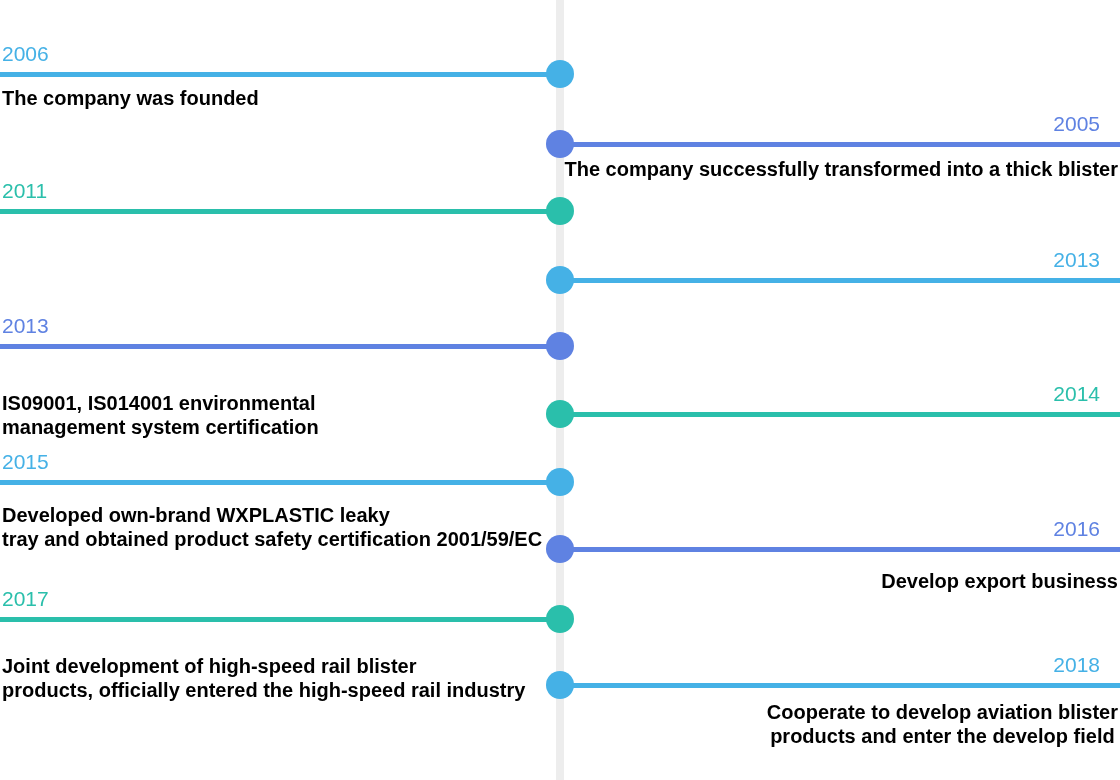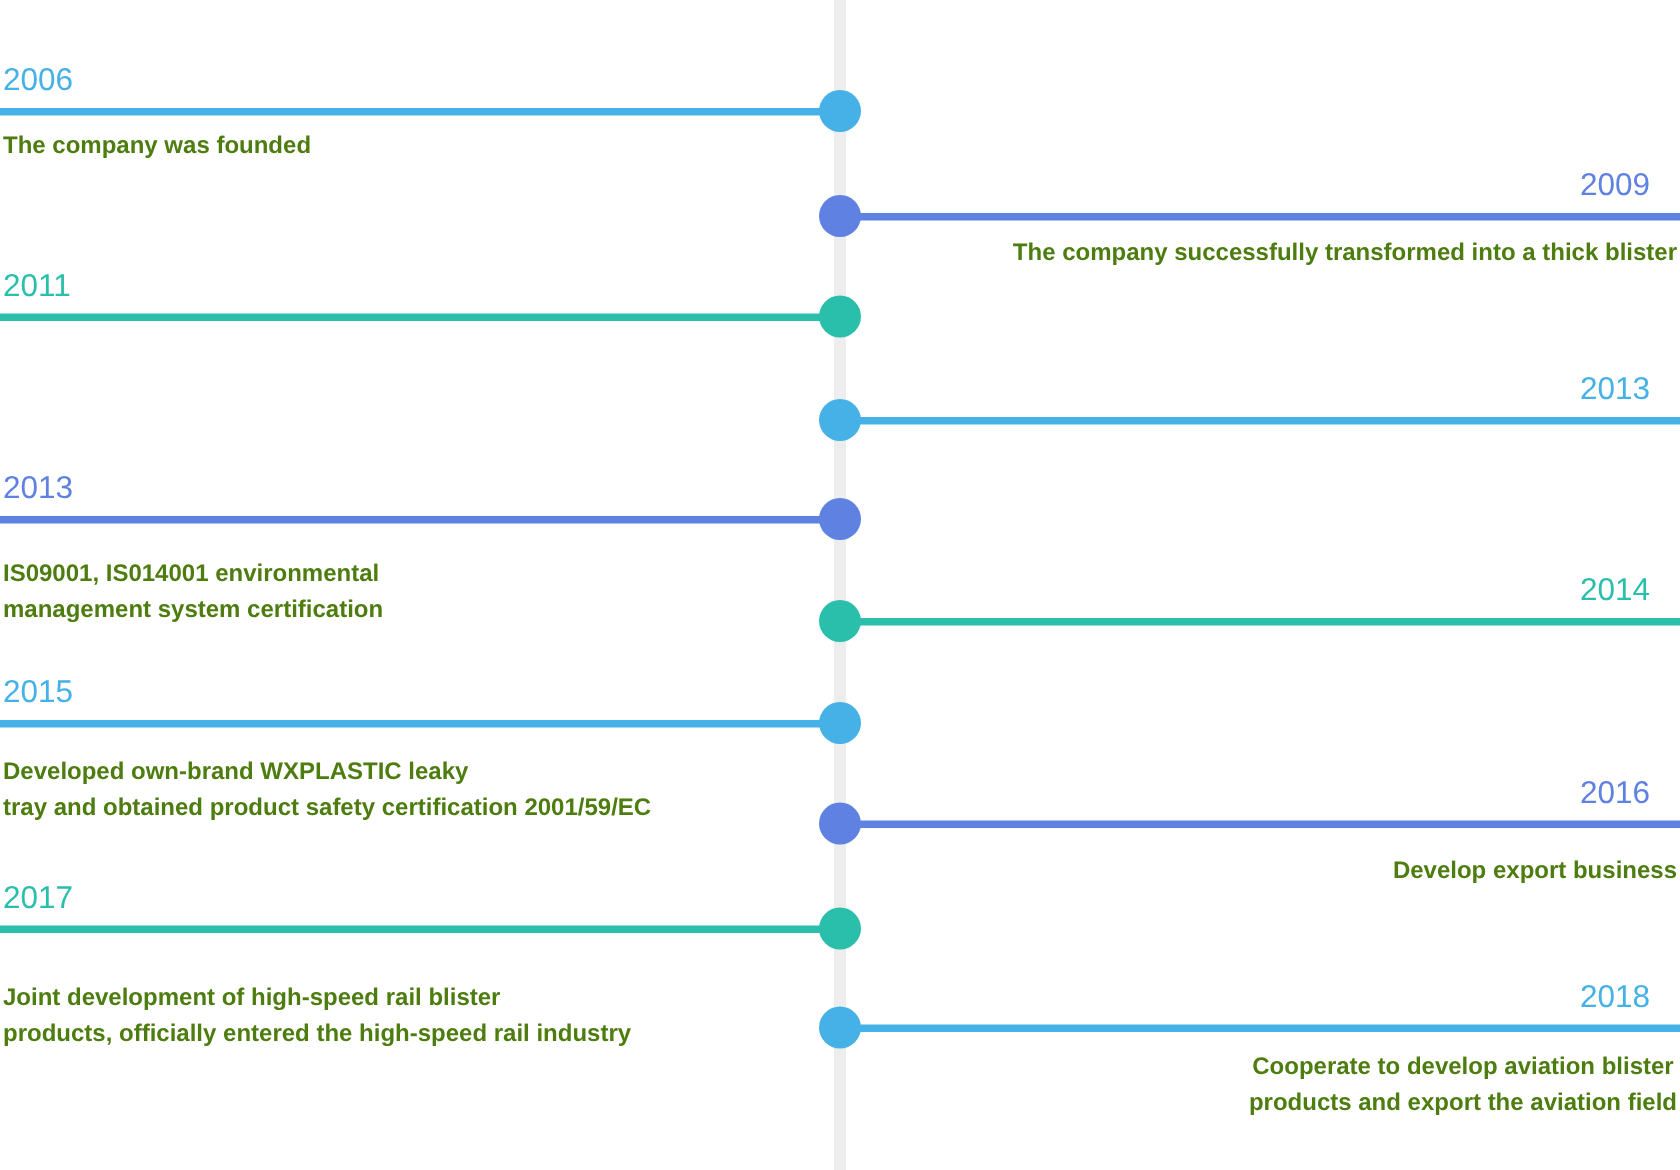--- a/index.html
+++ b/index.html
@@ -47,45 +47,45 @@
     position: absolute;
     left: 546px;
     width: 28px;
     height: 28px;
     border-radius: 50%;
     background: var(--c);
     z-index: 3;
   }
   .desc {
     position: absolute;
-    font-size: 16px;
+    font-size: 20px;
     line-height: 24px;
     font-weight: 700;
-    color: #4d7c0f;
+    color: #000000;
     white-space: pre-line;
     z-index: 2;
   }
   .item.left  .desc { left: 2px; text-align: left; }
   .item.right .desc { right: 2px; text-align: center; }
 </style>
 </head>
 <body>
 
 <div class="canvas">
   <div class="axis"></div>
 
   <div class="item left" style="--c: #45b1e6;">
     <div class="year" style="top:43px">2006</div>
     <div class="hline" style="top:72px"></div>
     <div class="dot" style="top:60px"></div>
     <div class="desc" style="top:86px">The company was founded</div>
   </div>
 
   <div class="item right" style="--c: #5f82e2;">
-    <div class="year" style="top:113px">2009</div>
+    <div class="year" style="top:113px">2005</div>
     <div class="hline" style="top:142px"></div>
     <div class="dot" style="top:130px"></div>
     <div class="desc" style="top:157px">The company successfully transformed into a thick blister</div>
   </div>
 
   <div class="item left" style="--c: #2abfab;">
     <div class="year" style="top:180px">2011</div>
     <div class="hline" style="top:209px"></div>
     <div class="dot" style="top:197px"></div>
   </div>
@@ -93,21 +93,21 @@
   <div class="item right" style="--c: #45b1e6;">
     <div class="year" style="top:249px">2013</div>
     <div class="hline" style="top:278px"></div>
     <div class="dot" style="top:266px"></div>
   </div>
 
   <div class="item left" style="--c: #5f82e2;">
     <div class="year" style="top:315px">2013</div>
     <div class="hline" style="top:344px"></div>
     <div class="dot" style="top:332px"></div>
-    <div class="desc" style="top:371px">IS09001, IS014001 environmental
+    <div class="desc" style="top:391px">IS09001, IS014001 environmental
 management system certification</div>
   </div>
 
   <div class="item right" style="--c: #2abfab;">
     <div class="year" style="top:383px">2014</div>
     <div class="hline" style="top:412px"></div>
     <div class="dot" style="top:400px"></div>
   </div>
 
   <div class="item left" style="--c: #45b1e6;">
@@ -131,15 +131,15 @@
     <div class="dot" style="top:605px"></div>
     <div class="desc" style="top:654px">Joint development of high-speed rail blister
 products, officially entered the high-speed rail industry</div>
   </div>
 
   <div class="item right" style="--c: #45b1e6;">
     <div class="year" style="top:654px">2018</div>
     <div class="hline" style="top:683px"></div>
     <div class="dot" style="top:671px"></div>
     <div class="desc" style="top:700px">Cooperate to develop aviation blister
-products and export the aviation field</div>
+products and enter the develop field</div>
   </div>
 </div>
 
 </body></html>

